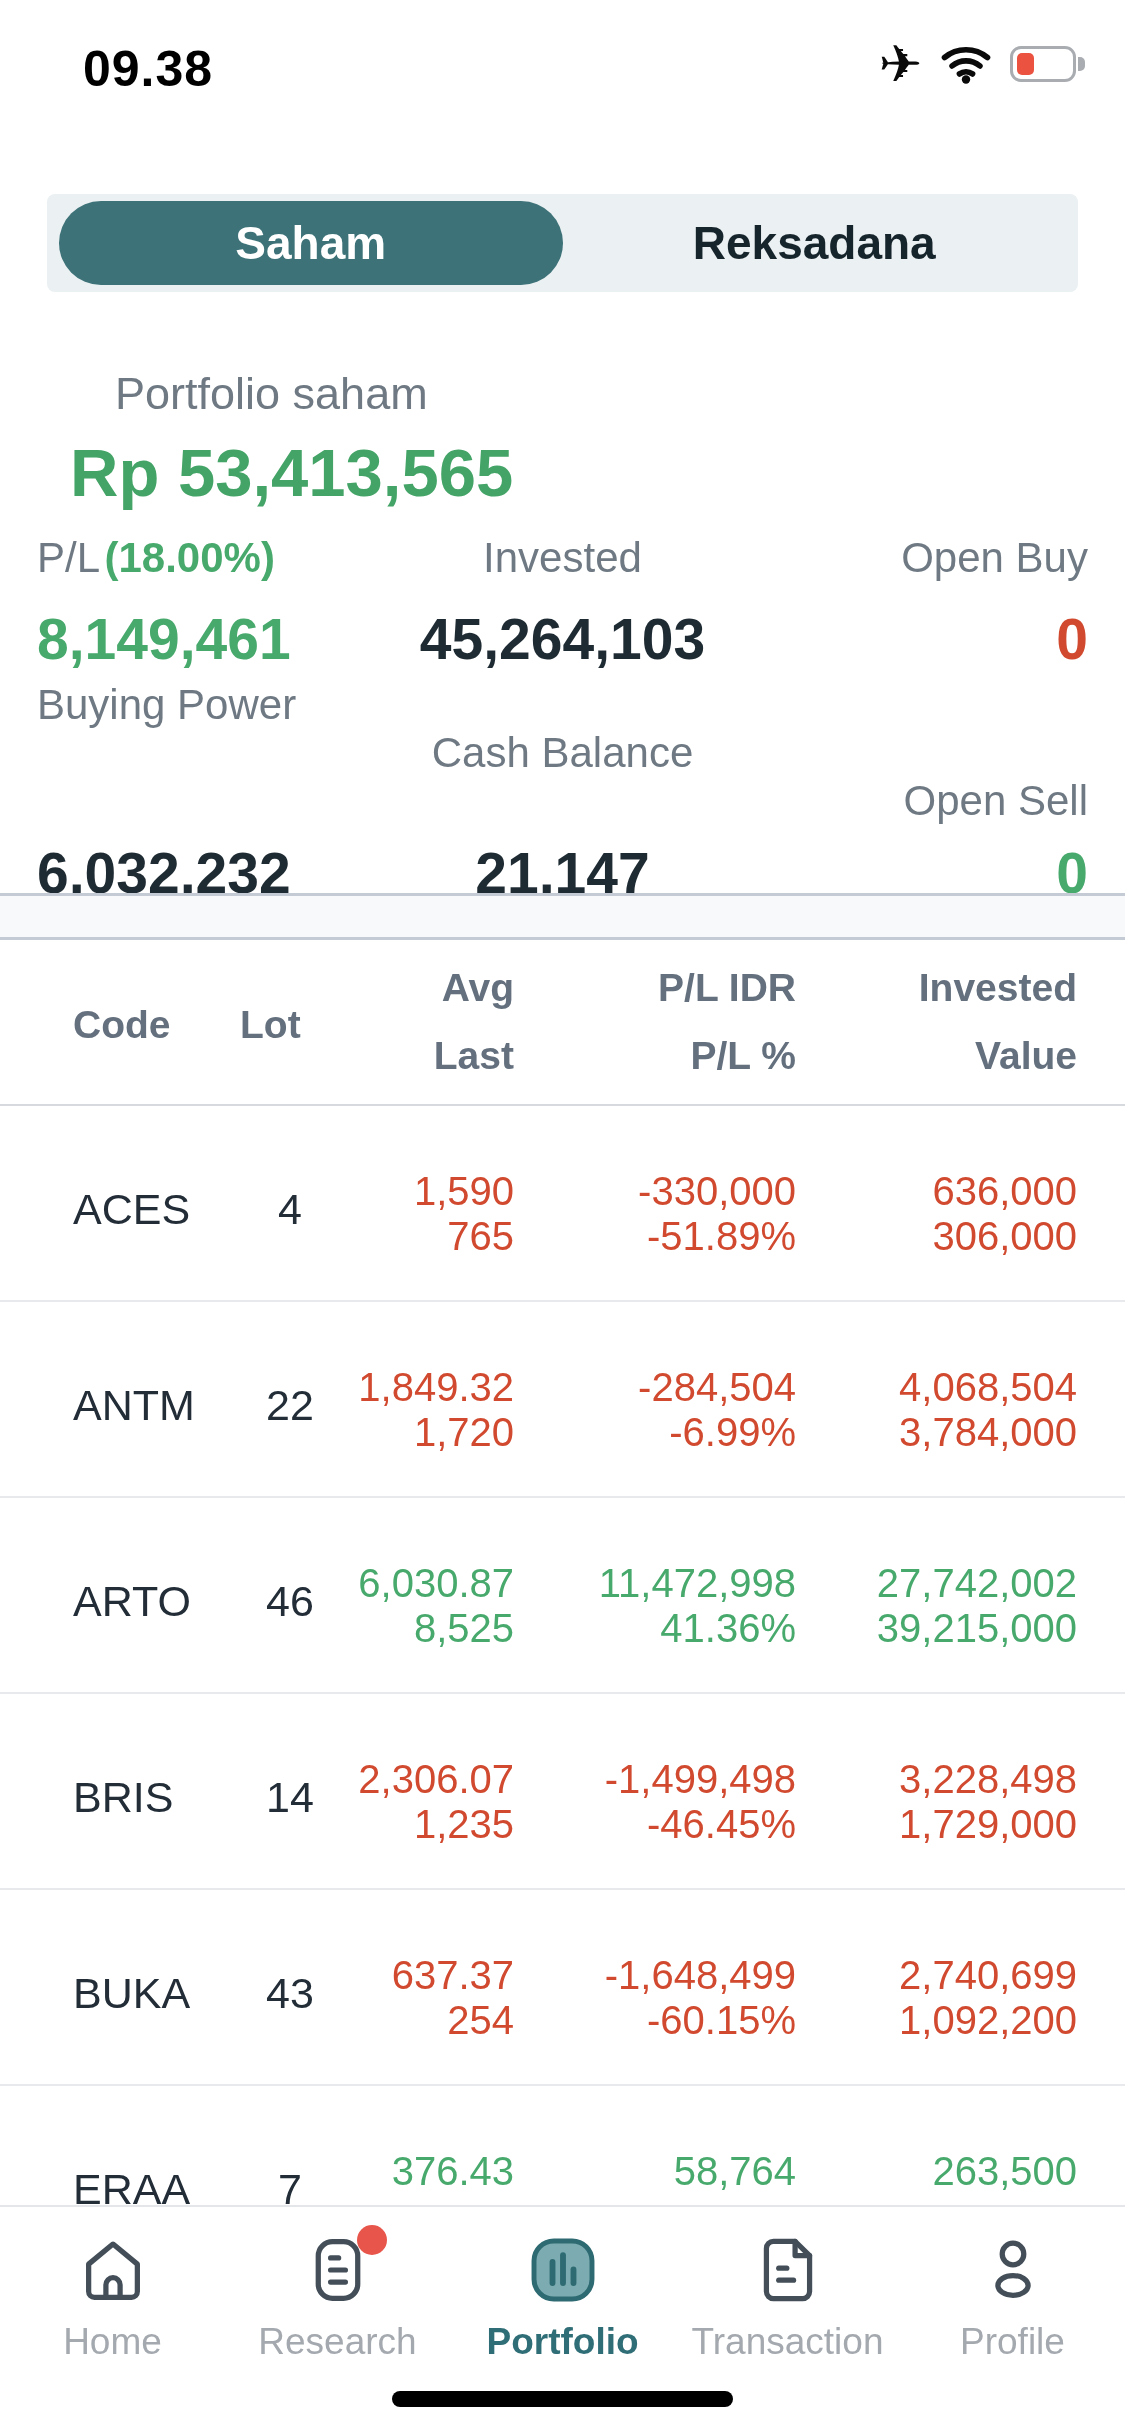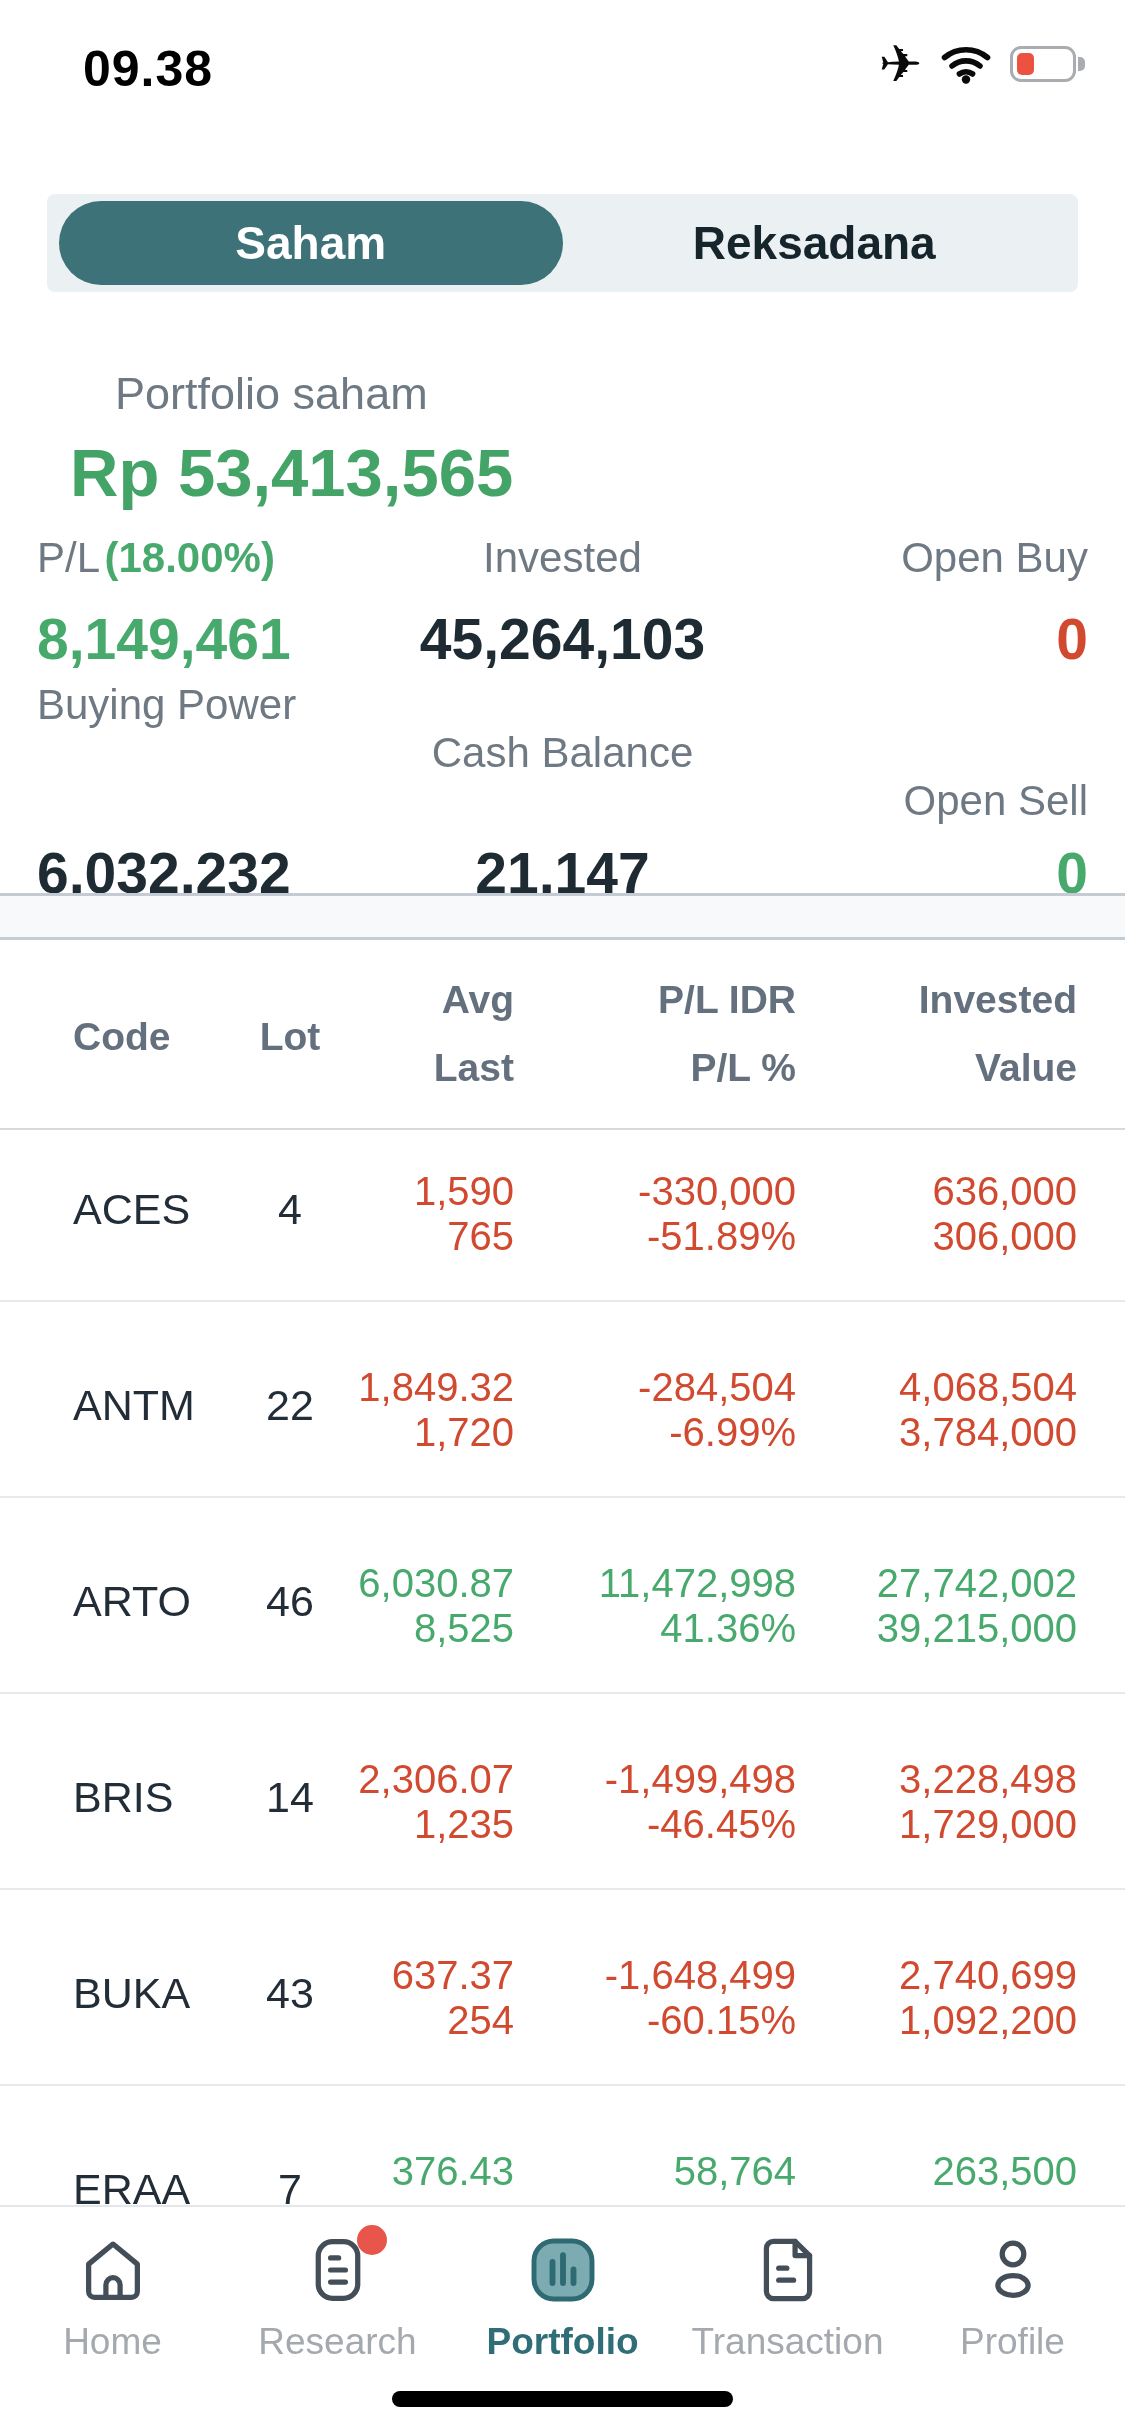--- a/index.html
+++ b/index.html
@@ -45,25 +45,25 @@
   .red { color:#d14a2f; }
   .pl-pct { font-size:42px; font-weight:700; color:#48a96d; }
 
   
   .strip { position:absolute; top:893px; left:0; right:0; height:47px; background:#f8f9fa;
            border-top:3px solid #c5cbd4; border-bottom:3px solid #c5cbd4; }
 
   
   .grid { display:grid; grid-template-columns:167px 100px 174px 282px 281px;
           padding:0 48px 0 73px; }
-  .thead { position:absolute; top:940px; left:0; right:0; height:190px;
+  .thead { position:absolute; top:940px; left:0; right:0; height:166px;
            border-bottom:2px solid #d6dadf; align-items:center; }
   .th { font-size:39px; font-weight:700; color:#64707e; }
   .th-code { text-align:left; padding-top:6px; }
-  .th-lot { text-align:center; padding-top:6px; }
+  .th-lot { text-align:left; padding-top:6px; }
   .th-two { display:flex; flex-direction:column; gap:24px; text-align:right; }
 
   .rows { position:absolute; top:1106px; left:0; right:0; bottom:0; overflow:hidden; }
   .hrow { height:196px; border-bottom:2px solid #e7e9ec; align-items:center; }
   .code { font-size:43px; font-weight:500; color:#222d38; padding-top:12px; }
   .lot  { font-size:43px; font-weight:500; color:#222d38; text-align:center; padding-top:12px; }
   .two { display:flex; flex-direction:column; gap:5px; text-align:right; padding-top:20px; }
   .two > div { min-height:40px; font-size:40px; line-height:40px; }
   .hrow.up .two > div { color:#48a96d; }
   .hrow.down .two > div { color:#d14a2f; }

